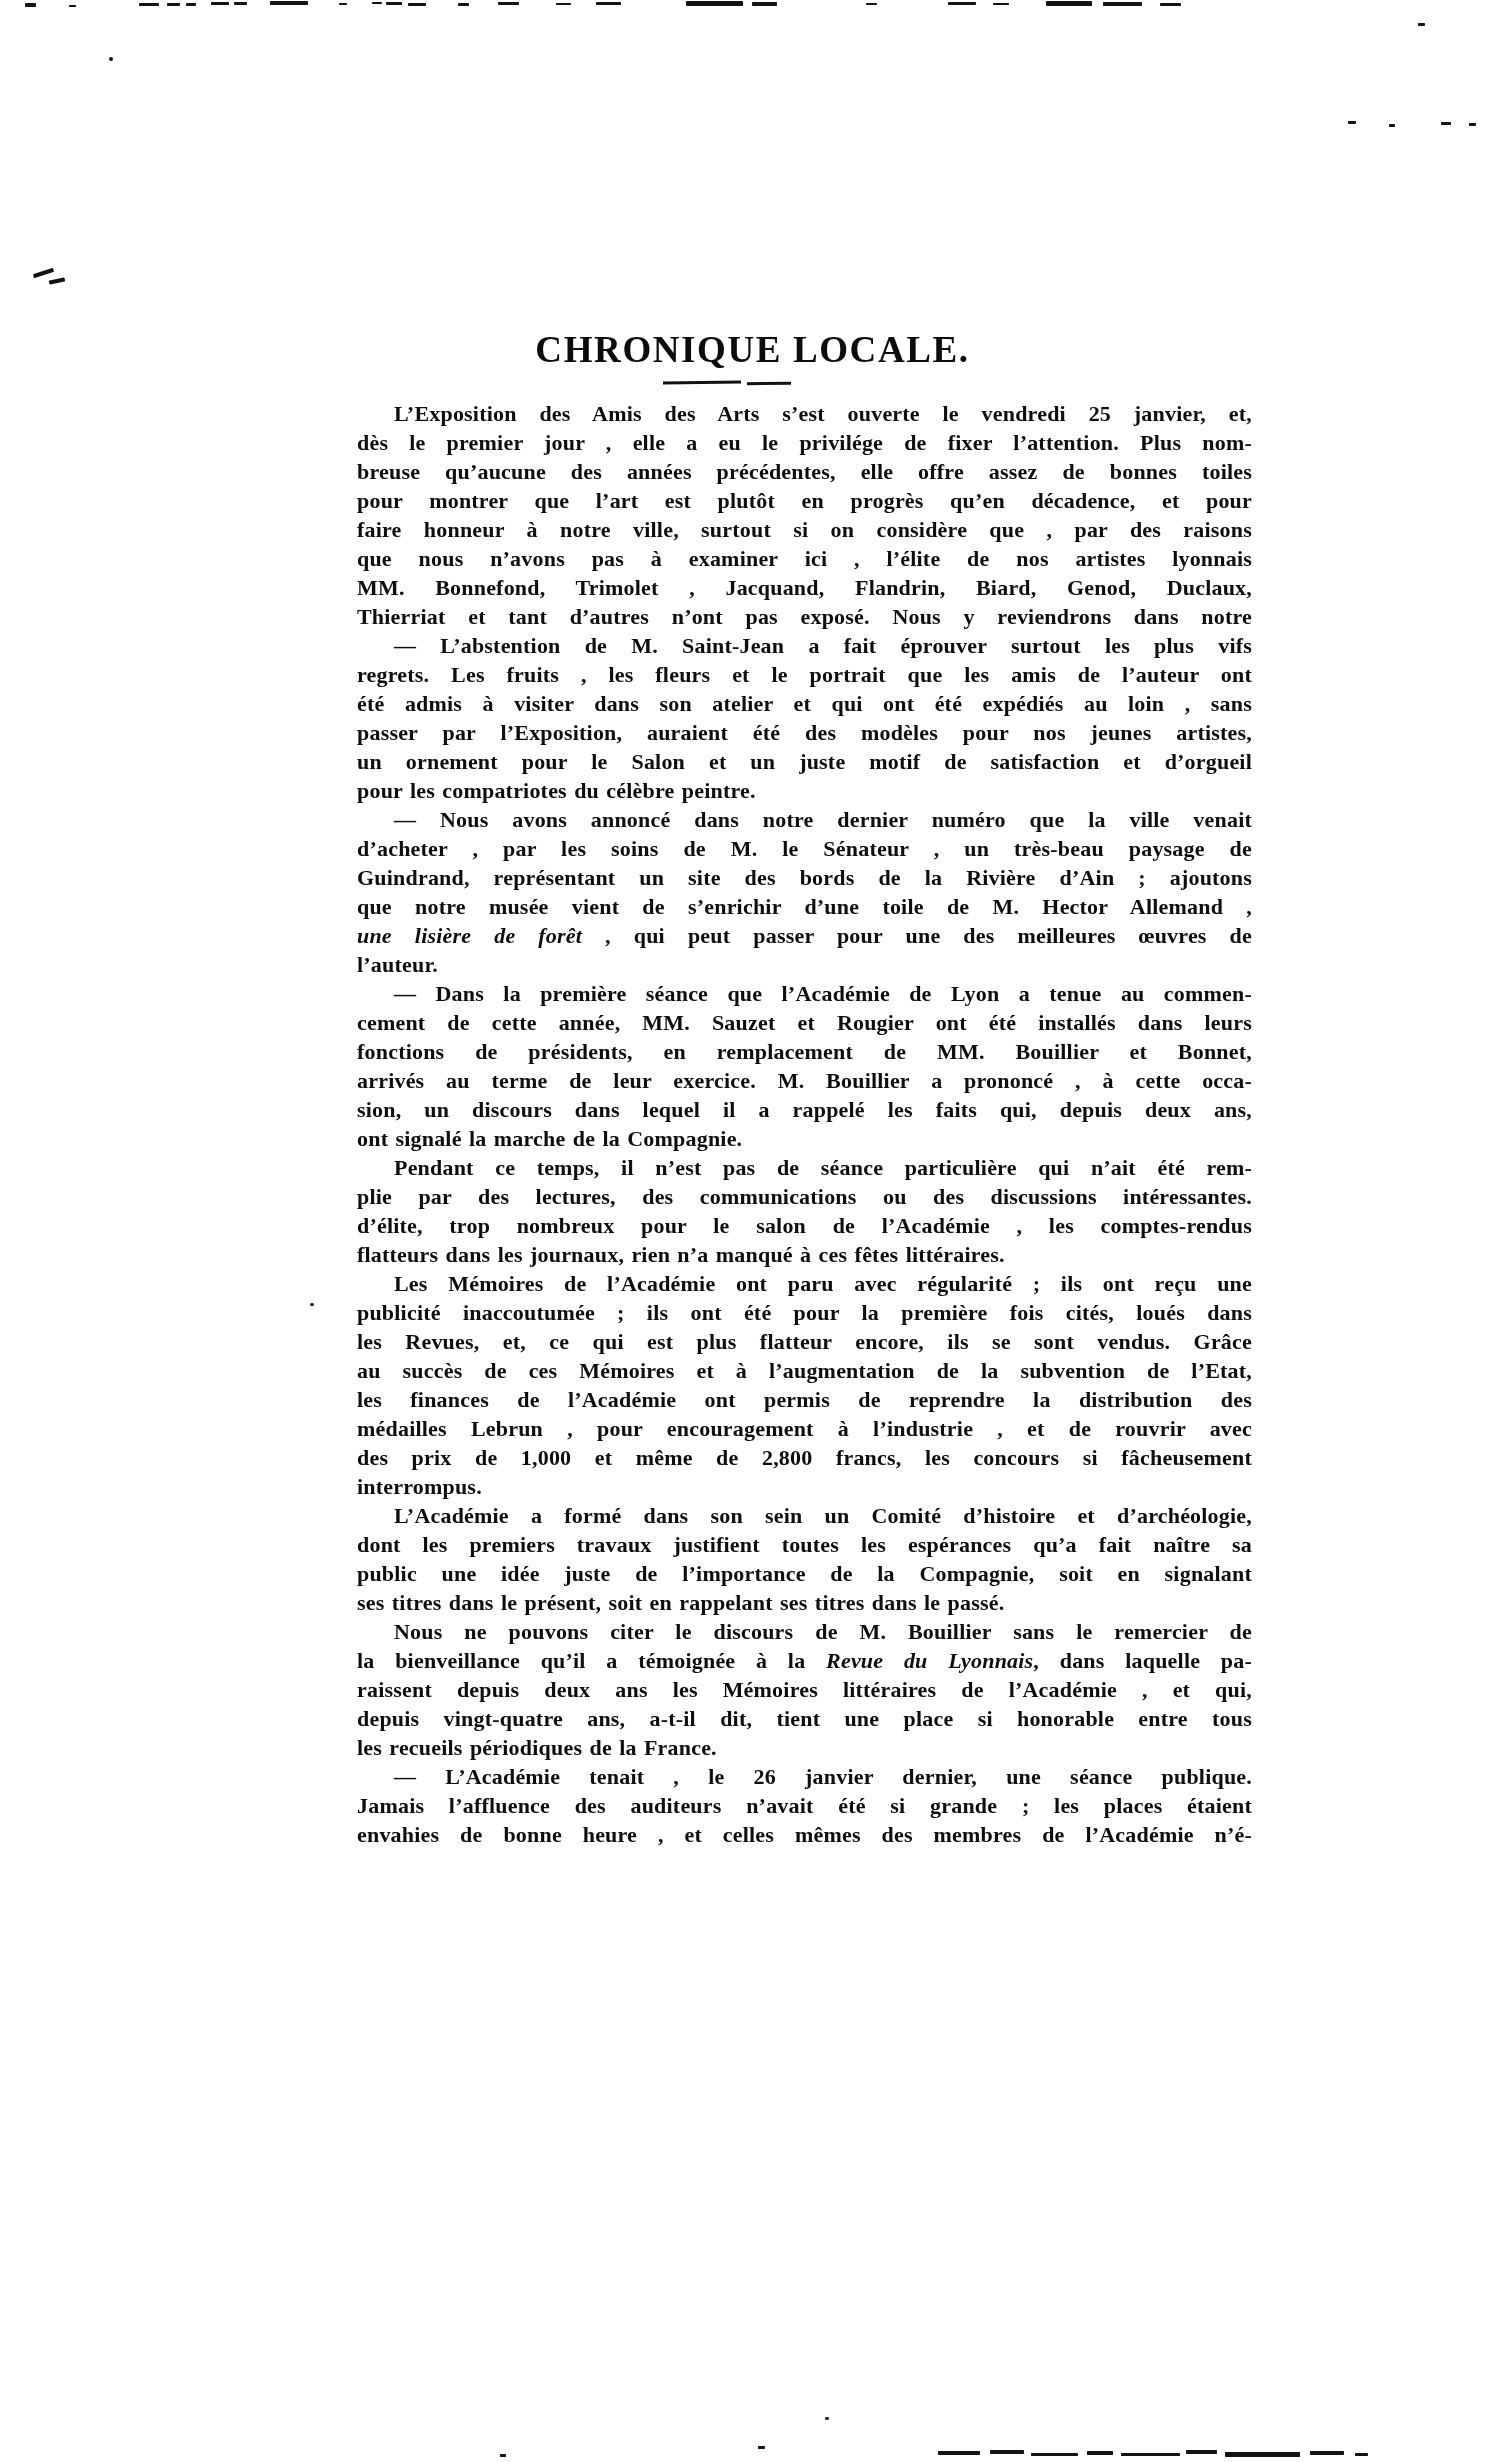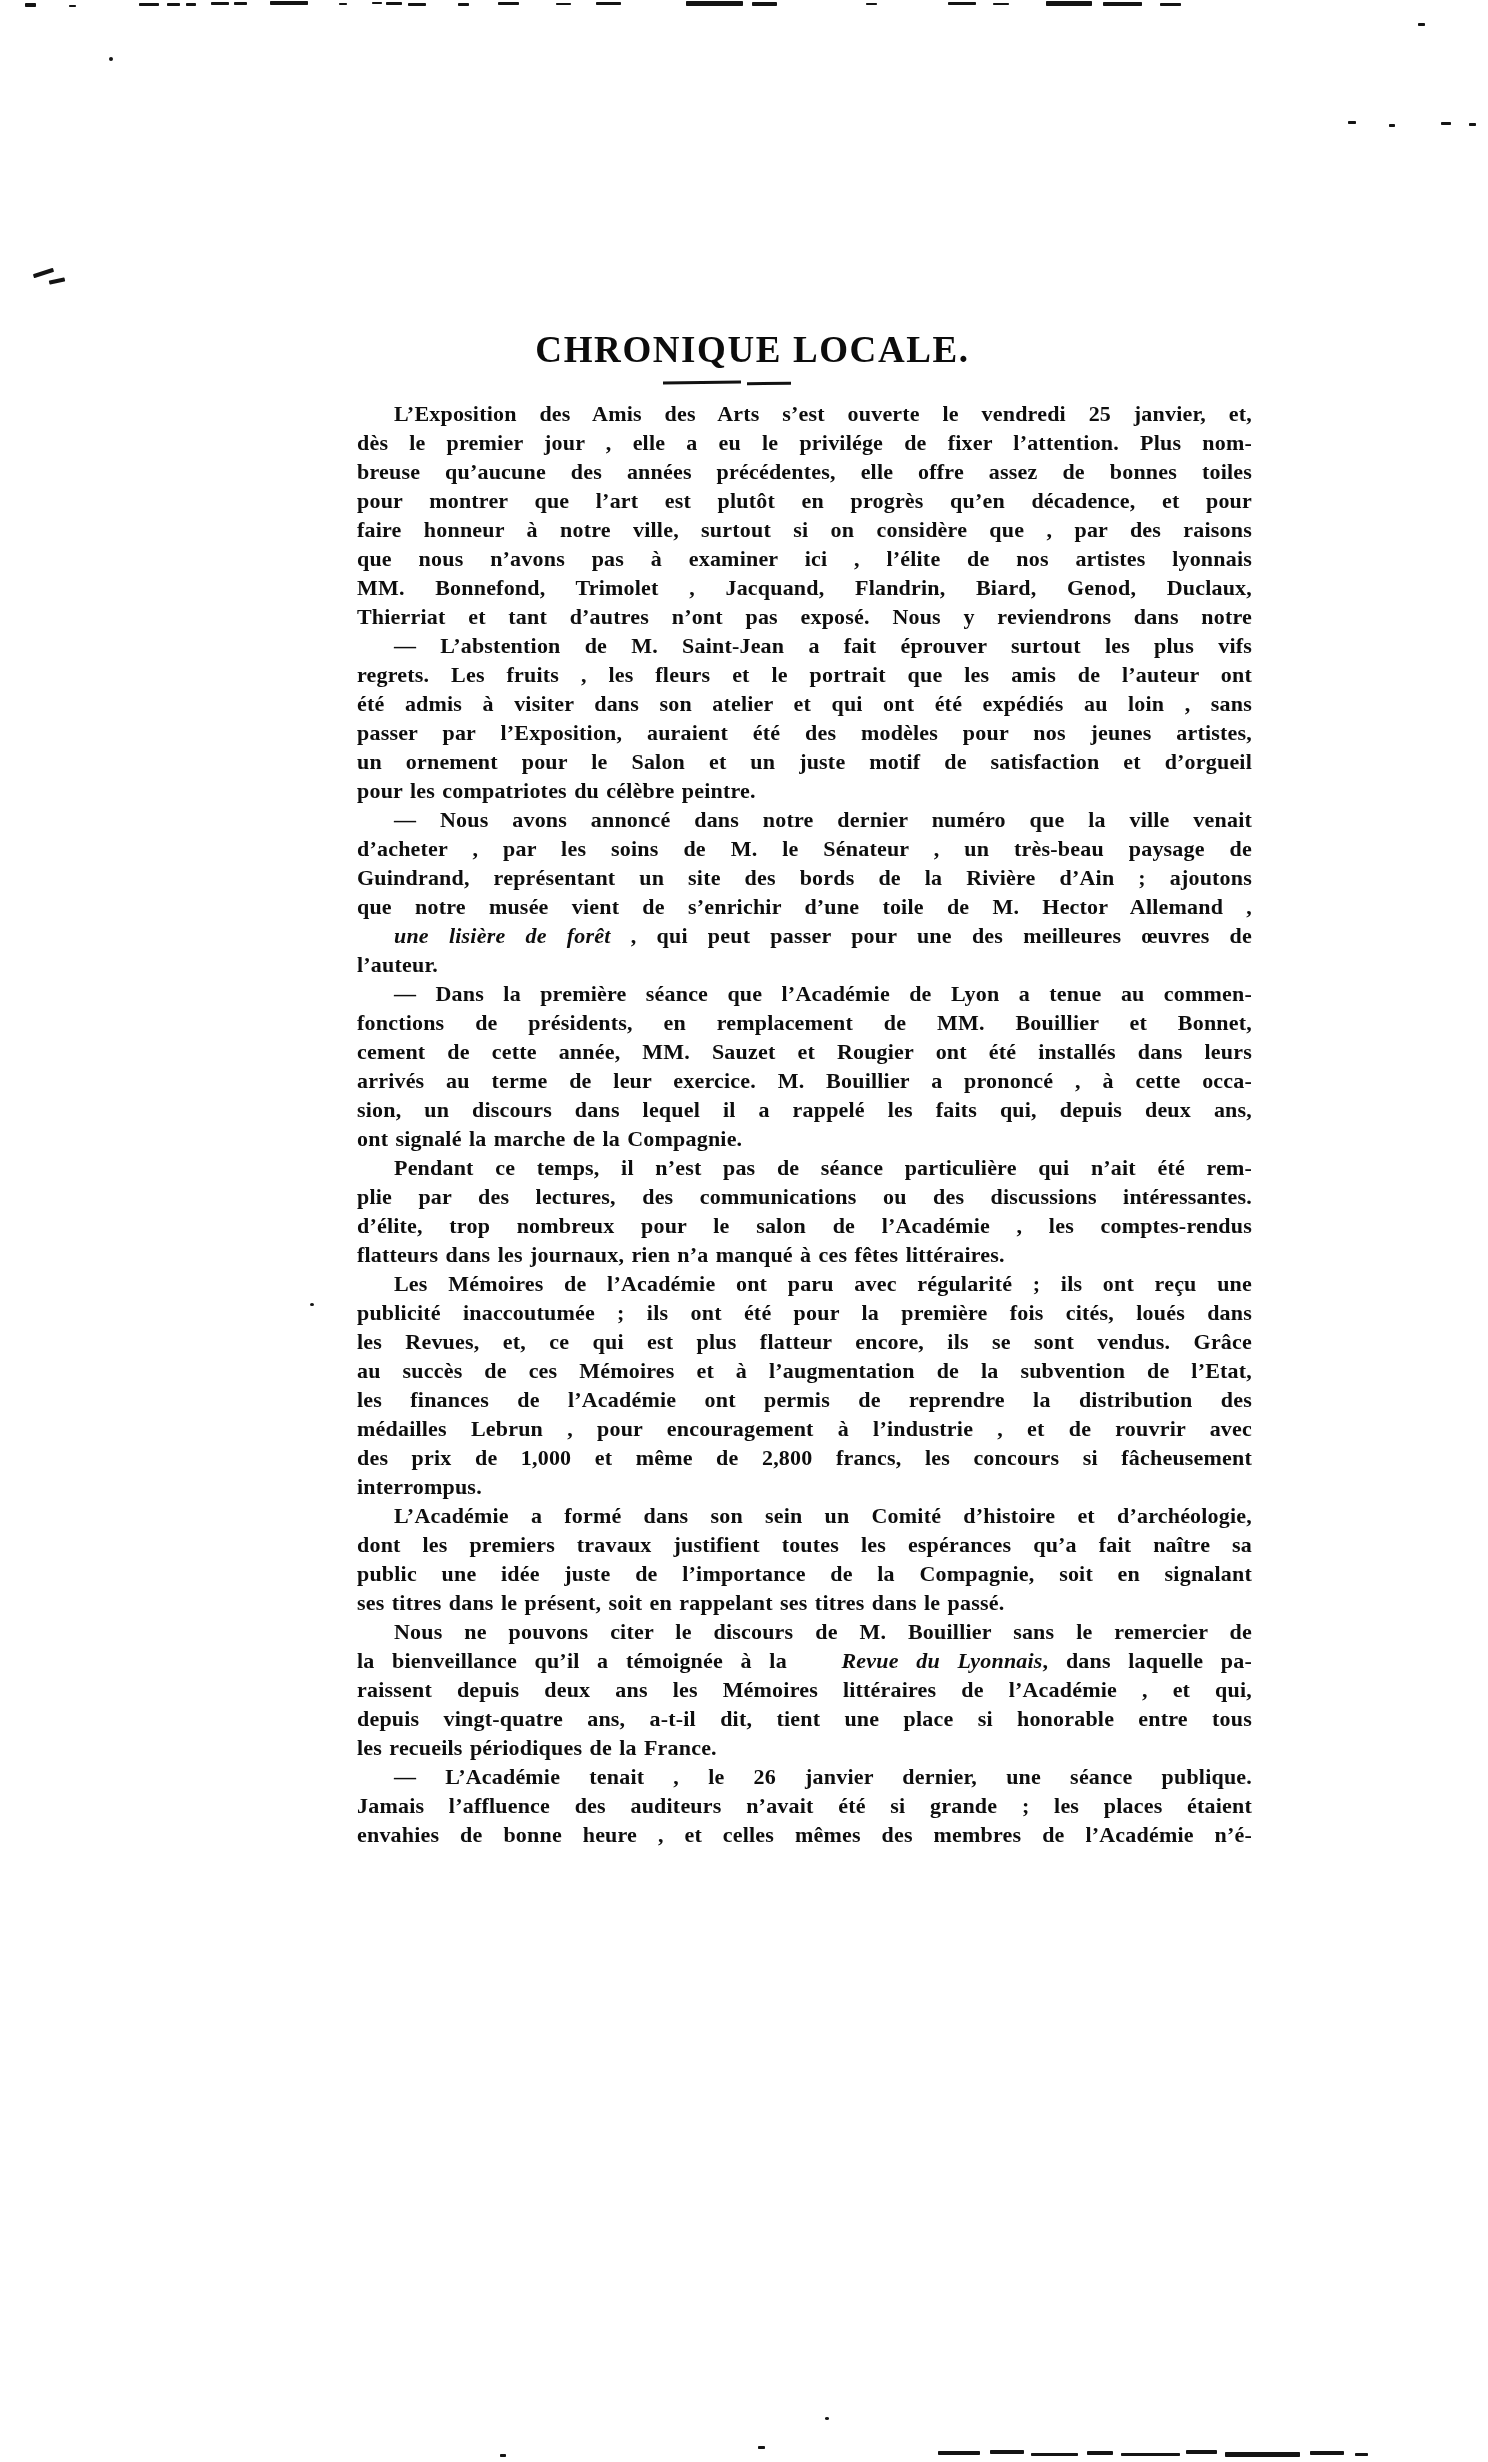--- a/index.html
+++ b/index.html
@@ -47,21 +47,21 @@
   }
   .paragraph{margin:0;padding:0;}
   .line{
     height:29px;
     overflow:hidden;
     text-align:justify;
     text-align-last:justify;
   }
   .line.first{text-indent:37px;}
   .line.last{text-align-last:left;}
-  .italic{font-style:italic;margin-left:37px;}
+  .italic{font-style:italic;}
   .artifact{
     position:absolute;
     background:#141414;
     border-radius:0.8px;
   }
 </style>
 </head>
 <body>
 
 <div class="page">
@@ -92,22 +92,22 @@
       <div class="paragraph">
         <div class="line first">— Nous avons annoncé dans notre dernier numéro que la ville venait</div>
         <div class="line">d’acheter , par les soins de M. le Sénateur , un très-beau paysage de</div>
         <div class="line">Guindrand, représentant un site des bords de la Rivière d’Ain ; ajoutons</div>
         <div class="line">que notre musée vient de s’enrichir d’une toile de M. Hector Allemand ,</div>
         <div class="line"><span class="italic">une lisière de forêt</span><span> , qui peut passer pour une des meilleures œuvres de</span></div>
         <div class="line last">l’auteur.</div>
       </div>
       <div class="paragraph">
         <div class="line first">— Dans la première séance que l’Académie de Lyon a tenue au commen-</div>
+        <div class="line">cement de cette année, MM. Sauzet et Rougier ont été installés dans leurs</div>
         <div class="line">fonctions de présidents, en remplacement de MM. Bouillier et Bonnet,</div>
-        <div class="line">cement de cette année, MM. Sauzet et Rougier ont été installés dans leurs</div>
         <div class="line">arrivés au terme de leur exercice. M. Bouillier a prononcé , à cette occa-</div>
         <div class="line">sion, un discours dans lequel il a rappelé les faits qui, depuis deux ans,</div>
         <div class="line last">ont signalé la marche de la Compagnie.</div>
       </div>
       <div class="paragraph">
         <div class="line first">Pendant ce temps, il n’est pas de séance particulière qui n’ait été rem-</div>
         <div class="line">plie par des lectures, des communications ou des discussions intéressantes.</div>
         <div class="line">d’élite, trop nombreux pour le salon de l’Académie , les comptes-rendus</div>
         <div class="line last">flatteurs dans les journaux, rien n’a manqué à ces fêtes littéraires.</div>
       </div>

